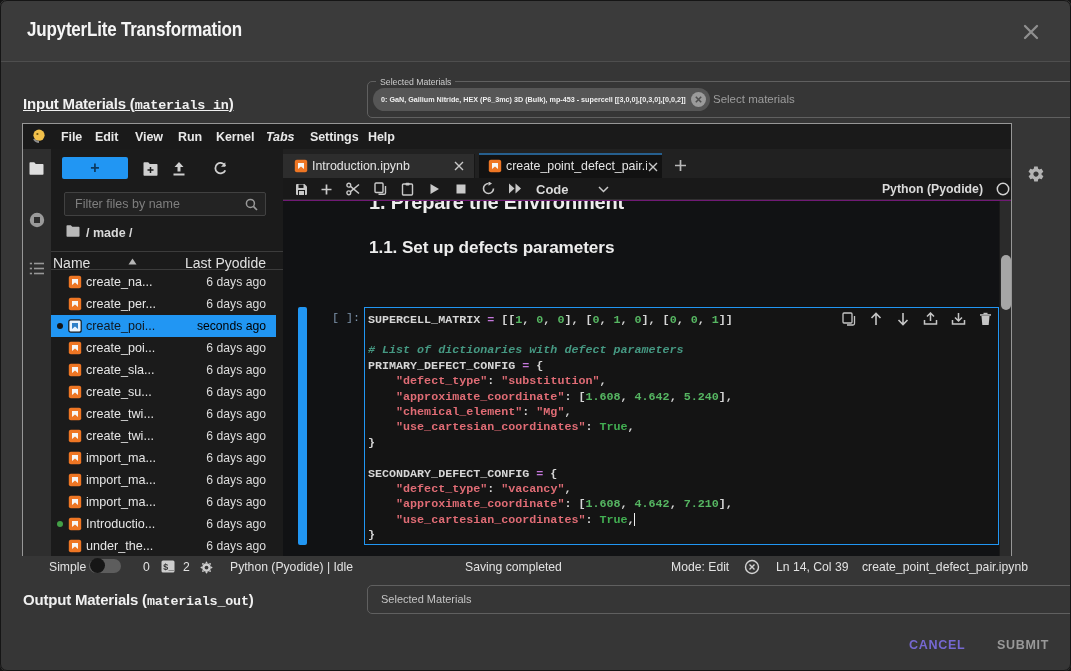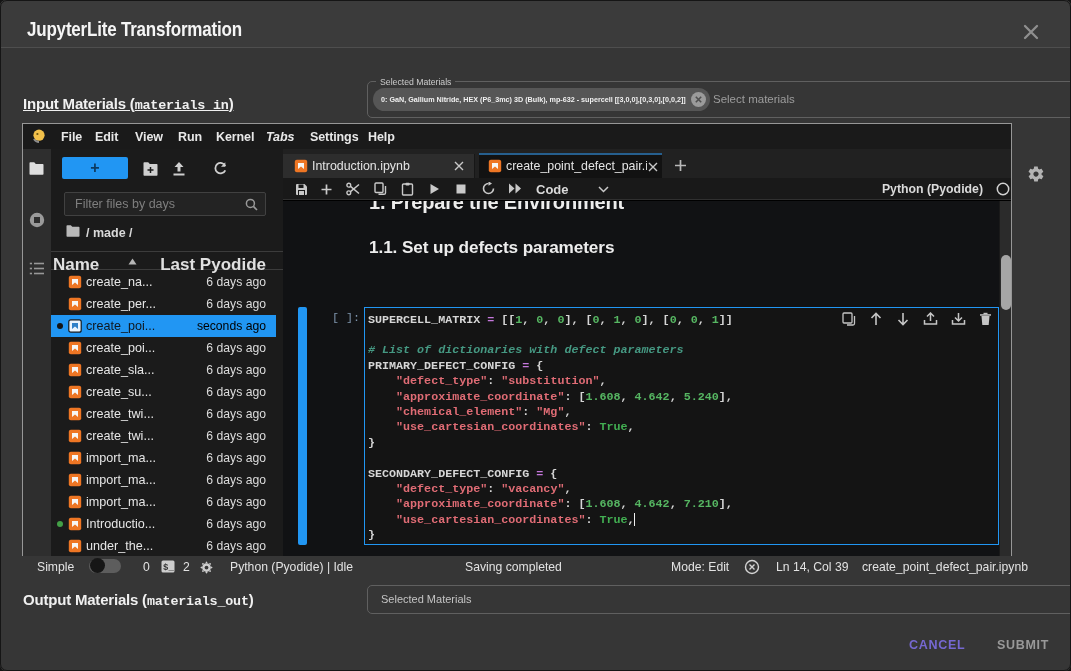--- a/index.html
+++ b/index.html
@@ -1,44 +1,44 @@
 <!DOCTYPE html>
 <html><head>
 <meta charset="utf-8">
 <style>
 * { margin:0; padding:0; box-sizing:border-box; }
 html,body { width:1071px; height:671px; background:#141414; overflow:hidden; }
 body { font-family:"Liberation Sans", sans-serif; position:relative; }
 #dialog { position:absolute; left:0; top:0; width:1071px; height:671px; background:#363636; border-radius:6px; overflow:hidden; }
 #edge { position:absolute; left:0; top:0; width:1071px; height:671px; border:1.5px solid #151515; border-radius:7px; pointer-events:none; z-index:50; }
-#hdr { position:absolute; left:0; top:0; width:100%; height:48px; background:#3b3b3b; border-bottom:1px solid #4e4e4e; }
+#hdr { position:absolute; left:0; top:0; width:100%; height:62px; background:#3b3b3b; border-bottom:1px solid #4e4e4e; }
 #hdr .title { position:absolute; left:27px; top:20.5px; font-size:17px; font-weight:bold; color:#f5f5f5; letter-spacing:-0.2px; transform:scaleY(1.22); transform-origin:left 70%; }
 
 .fieldlabel { position:absolute; font-size:15px; font-weight:bold; color:#f0f0f0; letter-spacing:-0.2px; }
 .fieldlabel .mono { font-family:"Liberation Mono", monospace; font-size:13.4px; font-weight:bold; }
 
 .matbox { position:absolute; left:367px; width:796px; border:1px solid #606060; border-radius:5px; }
 .boxlabel { position:absolute; font-size:8.7px; color:#cdcdcd; background:#363636; padding:0 4px; }
 .arrow { position:absolute; width:0; height:0; border-left:6px solid transparent; border-right:6px solid transparent; border-top:7px solid #d2d2d2; }
 .chip { position:absolute; left:5px; top:6px; height:23px; background:#565656; border-radius:12px; display:flex; align-items:center; padding:0 4px 0 8px; }
 .chip .ctext { font-size:7.2px; font-weight:bold; color:#f0f0f0; letter-spacing:0px; }
 .ph { position:absolute; font-size:11.5px; color:#9d9d9d; }
 
 #lab { position:absolute; left:22px; top:123px; width:990px; height:433px; border:1px solid #979797; border-bottom:none; background:#1b1b1b; }
 #menubar { position:absolute; left:0; top:0; width:988px; height:25px; background:#1a1a1a; }
 .menuitem { position:absolute; top:0; height:25px; line-height:26px; font-size:12.5px; font-weight:600; color:#e8e8e8; letter-spacing:-0.1px; }
 #strip { position:absolute; left:0; top:25px; width:28px; height:407px; background:#2e2e2e; }
 #browser { position:absolute; left:28px; top:25px; width:232px; height:407px; background:#1b1b1b; }
-#content { position:absolute; left:260px; top:25px; width:728px; height:407px; background:#000000; }
+#content { position:absolute; left:260px; top:25px; width:728px; height:407px; background:#701a75; }
 
 #newbtn { position:absolute; left:11px; top:8px; width:66px; height:22px; background:#2196f3; border-radius:2px; color:#0d3a5f; font-size:16px; font-weight:bold; text-align:center; line-height:21px; }
 #filter { position:absolute; left:13px; top:43px; width:202px; height:24px; background:#232323; border:1px solid #414141; border-radius:2px; }
 #filter .phf { position:absolute; left:10px; top:4px; font-size:12.5px; color:#7f7f7f; }
 #crumb { position:absolute; left:35px; top:77px; font-size:12.5px; font-weight:bold; color:#d9d9d9; }
-#lhead { position:absolute; left:0px; top:101.5px; width:232px; height:19px; border-top:1px solid #3c3c3c; border-bottom:1px solid #3c3c3c; font-size:17px; font-weight:bold; color:#e0e0e0; }
+#lhead { position:absolute; left:0px; top:101.5px; width:232px; height:19px; border-top:1px solid #3c3c3c; border-bottom:1px solid #3c3c3c; font-size:14px; font-weight:normal; color:#e0e0e0; }
 .lrow { position:absolute; left:0; width:225px; height:22px; font-size:12.6px; color:#e6e6e6; }
 .lrow .nm { position:absolute; left:35px; top:4px; }
 .lrow .dt { position:absolute; right:10px; top:4.5px; font-size:12.2px; color:#dcdcdc; }
 .lrow.sel { background:#2196f3; color:#10181f; }
 .lrow.sel .dt { color:#000000; }
 .dot { position:absolute; left:5.5px; top:8px; width:6.5px; height:6.5px; border-radius:50%; }
 
 #tabbar { position:absolute; left:0; top:0; width:728px; height:28.5px; background:#212121; }
 .tab { position:absolute; top:4.5px; height:24px; }
 .tab .ttl { position:absolute; left:29px; top:5px; font-size:12.4px; color:#e4e4e4; white-space:nowrap; }
@@ -79,21 +79,21 @@
     <svg class="icon" style="left:1023px;top:24px;" width="16" height="16" viewBox="0 0 16 16">
         <path d="M2 2 L14 14 M14 2 L2 14" stroke="#8f8f8f" stroke-width="2.3" stroke-linecap="round"></path>
       </svg>
   </div>
 
   <div class="fieldlabel" style="left:23px; top:95px;text-decoration:underline;">Input Materials (<span class="mono">materials_in</span>)</div>
 
   <div class="matbox" style="top:80.5px; height:37px;">
     <div class="boxlabel" style="left:8px; top:-5px;">Selected Materials</div>
     <div class="chip">
-      <span class="ctext">0: GaN, Gallium Nitride, HEX (P6_3mc) 3D (Bulk), mp-632 - supercell [[3,0,0],[0,3,0],[0,0,2]]</span>
+      <span class="ctext">0: GaN, Gallium Nitride, HEX (P6_3mc) 3D (Bulk), mp-453 - supercell [[3,0,0],[0,3,0],[0,0,2]]</span>
       <svg style="margin-left:5px;" width="15" height="15" viewBox="0 0 15 15">
           <circle cx="7.5" cy="7.5" r="7.5" fill="#9b9b9b"></circle>
           <path d="M4.8 4.8 L10.2 10.2 M10.2 4.8 L4.8 10.2" stroke="#4f4f4f" stroke-width="1.6"></path>
         </svg>
     </div>
     <div class="ph" style="left:345px; top:11px;">Select materials</div>
     <div class="arrow" style="right:10px; top:15px;"></div>
   </div>
 
   <div id="lab">
@@ -141,21 +141,21 @@
         </svg>
       <svg class="icon" style="left:121px;top:12px;" width="14" height="15" viewBox="0 0 14 15">
           <path d="M7 1 L11.5 6 L8.5 6 L8.5 10.5 L5.5 10.5 L5.5 6 L2.5 6 Z" fill="#cfcfcf"></path>
           <rect x="1.5" y="12.5" width="11" height="2" fill="#cfcfcf"></rect>
         </svg>
       <svg class="icon" style="left:162px;top:12px;" width="15" height="15" viewBox="0 0 15 15">
           <path d="M12.3 9.3 A5.2 5.2 0 1 1 12.3 5" stroke="#cfcfcf" stroke-width="1.8" fill="none"></path>
           <path d="M12.3 1.2 L12.3 5.8 L8 5.8 Z" fill="#cfcfcf"></path>
         </svg>
       <div id="filter">
-          <div class="phf">Filter files by days</div>
+          <div class="phf">Filter files by name</div>
         <svg class="icon" style="right:7px;top:5px;" width="13" height="13" viewBox="0 0 13 13">
             <circle cx="5.4" cy="5.4" r="4" stroke="#999" stroke-width="1.5" fill="none"></circle>
             <line x1="8.4" y1="8.4" x2="12" y2="12" stroke="#999" stroke-width="1.6"></line>
           </svg>
       </div>
       <svg class="icon" style="left:15px;top:76px;" width="14" height="12" viewBox="0 0 14 12">
           <path d="M0.5 1 Q0.5 0.2 1.3 0.2 L4.8 0.2 L6.3 1.8 L12.7 1.8 Q13.5 1.8 13.5 2.6 L13.5 11 Q13.5 11.8 12.7 11.8 L1.3 11.8 Q0.5 11.8 0.5 11 Z" fill="#b9b9b9"></path>
         </svg>
       <div id="crumb" style="left:35px;text-align:center;">/ made /</div>
       <div id="lhead">
@@ -395,21 +395,21 @@
         </div>
       </div>
       <div id="gutter"></div>
       <div id="thumb"></div>
     </div>
 
   </div>
 
   <div style="position:absolute;left:22px;top:556px;width:1px;height:21px;background:#8f8f8f;"></div>
   <div id="status">
-    <span style="position:absolute;left:15px;top:4px;">Simple</span>
+    <span style="position:absolute;left:27px;top:4px;">Simple</span>
     <div style="position:absolute;left:67px;top:3px;width:32px;height:14px;background:#5d5d5d;border-radius:7px;"></div>
     <div style="position:absolute;left:68px;top:2px;width:15px;height:15px;background:#161616;border-radius:50%;"></div>
     <span style="position:absolute;left:121px;top:4px;">0</span>
     <svg class="icon" style="left:139px;top:4px;" width="14" height="13" viewBox="0 0 14 13">
         <rect x="0.5" y="0.5" width="13" height="12" rx="1.5" fill="#cdcdcd"></rect>
         <text x="2" y="9.5" font-size="9" font-weight="bold" fill="#363636" font-family="Liberation Mono, monospace">$_</text>
       </svg>
     <span style="position:absolute;left:161px;top:4px;">2</span>
     <svg class="icon" style="left:177px;top:3.5px;" width="15" height="15" viewBox="0 0 24 24">
         <path fill="#cdcdcd" d="M12 2 L14 5 L10 5 Z M12 22 L10 19 L14 19 Z M2 12 L5 10 L5 14 Z M22 12 L19 14 L19 10 Z M4.9 4.9 L8.4 5.6 L5.6 8.4 Z M19.1 19.1 L15.6 18.4 L18.4 15.6 Z M19.1 4.9 L18.4 8.4 L15.6 5.6 Z M4.9 19.1 L5.6 15.6 L8.4 18.4 Z"></path>

